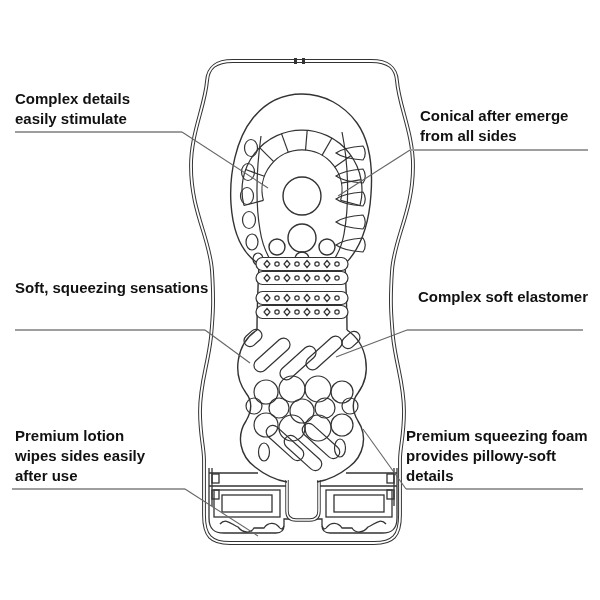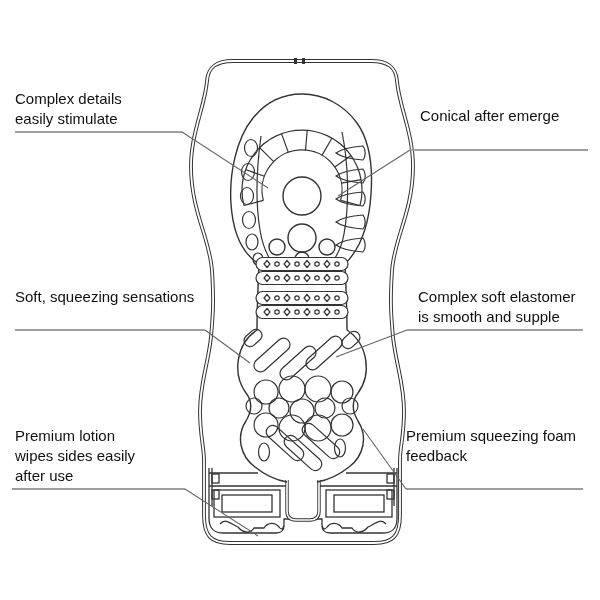--- a/index.html
+++ b/index.html
@@ -1,19 +1,19 @@
 <!DOCTYPE html>
 <html><head>
 <meta charset="utf-8">
 <style>
   html,body{margin:0;padding:0;background:#fff;}
   .stage{position:relative;width:600px;height:600px;background:#ffffff;overflow:hidden;
          font-family:"Liberation Sans",sans-serif;}
   .stage svg{position:absolute;left:0;top:0;}
-  .label{position:absolute;font-weight:400;font-size:15px;line-height:20px;color:#111111;
+  .label{position:absolute;font-weight:700;font-size:15px;line-height:20px;color:#111111;
          white-space:nowrap;}
   .label span{display:block;}
   .label.right{}
 </style>
 </head>
 <body>
 
 <div class="stage">
 
 <svg width="600" height="600" viewBox="0 0 600 600">
@@ -220,35 +220,36 @@
   </g>
 </svg>
 
 <div class="label" style="left:15px;top:89px">
   <span>Complex details</span>
   <span>easily stimulate</span>
 </div>
 
 <div class="label right" style="left:420px;top:106px">
   <span>Conical after emerge</span>
-</div>
-
-<div class="label" style="left:15px;top:287px">
+  <span>from all sides</span>
+</div>
+
+<div class="label" style="left:15px;top:278px">
   <span>Soft, squeezing sensations</span>
 </div>
 
 <div class="label right" style="left:418px;top:287px">
   <span>Complex soft elastomer</span>
-  <span>is smooth and supple</span>
 </div>
 
 <div class="label" style="left:15px;top:426px">
   <span>Premium lotion</span>
   <span>wipes sides easily</span>
   <span>after use</span>
 </div>
 
 <div class="label right" style="left:406px;top:426px">
   <span>Premium squeezing foam</span>
-  <span>feedback</span>
+  <span>provides pillowy-soft</span>
+  <span>details</span>
 </div>
 
 </div>
 
 </body></html>

